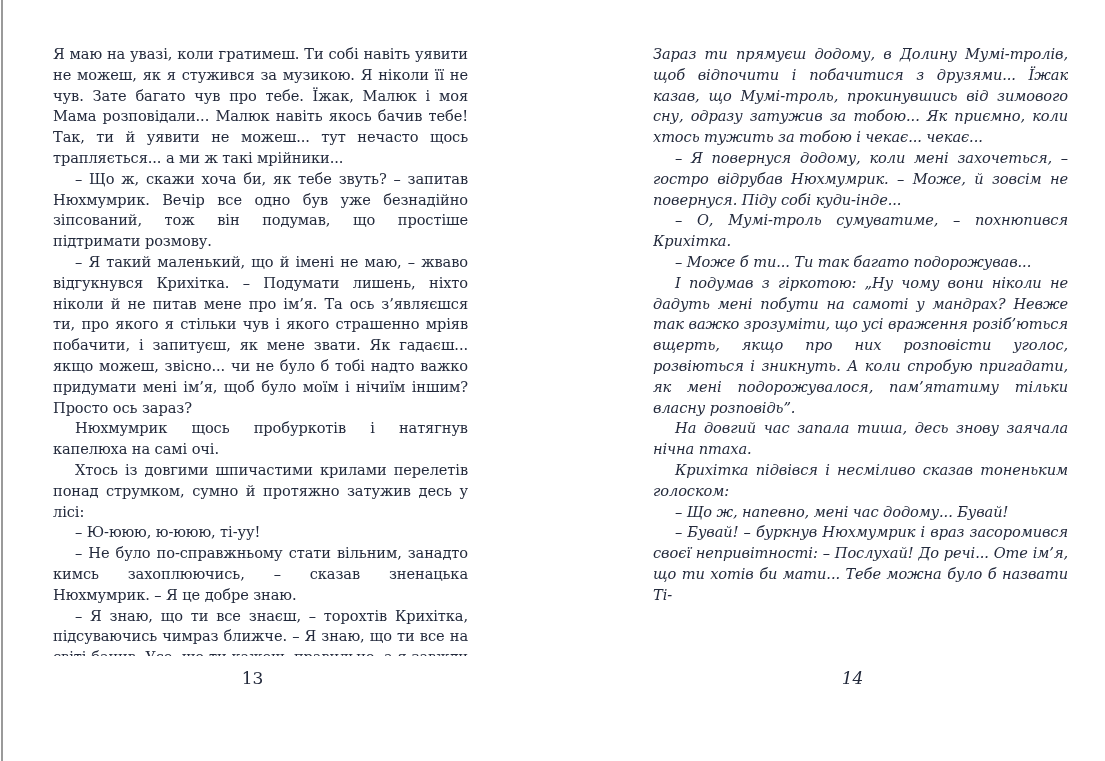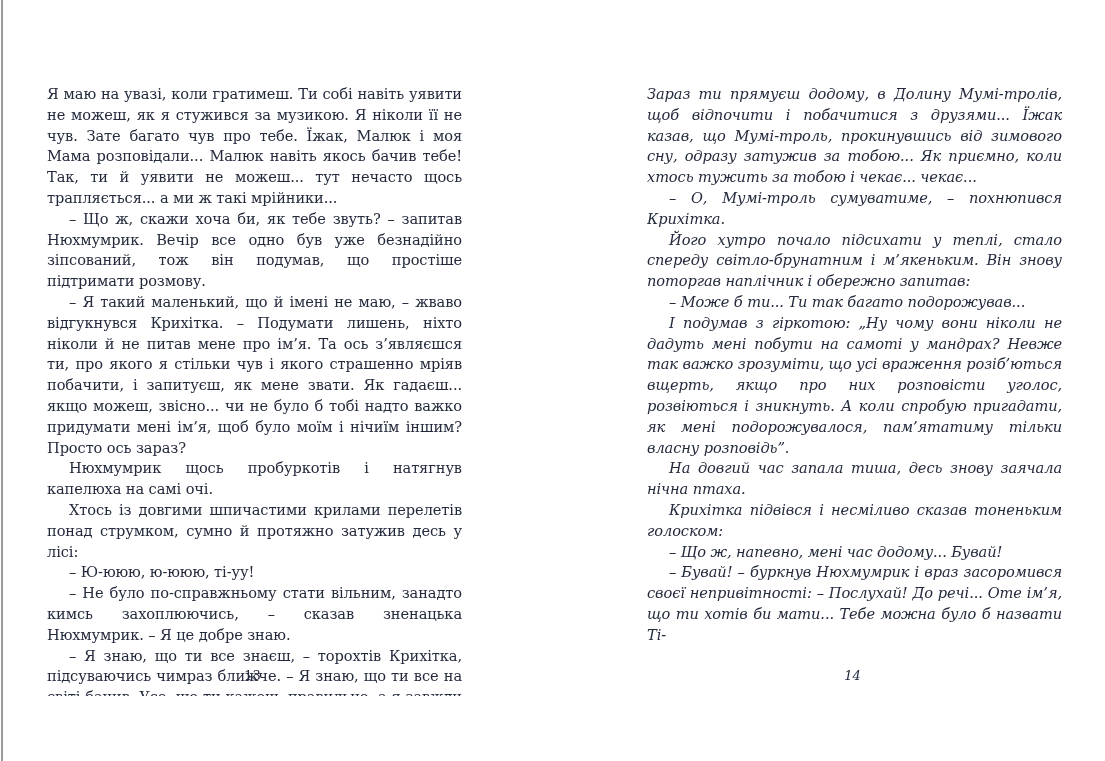--- a/index.html
+++ b/index.html
@@ -30,46 +30,45 @@
     position: absolute;
     top: 0;
     height: 761px;
     width: 415px;
   }
   .page.left  { left: 45px; }
   .page.right { left: 645px; font-style: italic; }
   .text-block {
     position: absolute;
     top: 44px;
-    left: 2px;
+    left: 8px;
     width: 415px;
     height: 612px;
     overflow: hidden;
     font-size: 14.6px;
     line-height: 20.8px;
     letter-spacing: -0.1px;
     color: #232a3c;
     text-align: justify;
-    margin-top: 40px;
   }
   .text-block p.para {
     margin: 0;
     padding: 0;
     text-indent: 0;
   }
   .text-block p.para.indent {
     text-indent: 22px;
   }
   .page-number {
     position: absolute;
     top: 668px;
     left: 0;
     width: 415px;
     text-align: center;
-    font-size: 13px;
+    font-size: 17px;
     color: #232a3c;
   }
 </style>
 </head>
 <body>
 
 <div class="page-edge-line"></div>
 
 <div class="spread">
 
@@ -83,22 +82,22 @@
         <p class="para indent">– Ю-ююю, ю-ююю, ті-уу!</p>
         <p class="para indent">– Не було по-справжньому стати вільним, занадто кимсь захоплюючись, – сказав зненацька Нюхмумрик. – Я це добре знаю.</p>
         <p class="para indent">– Я знаю, що ти все знаєш, – торохтів Крихітка, підсуваючись чимраз ближче. – Я знаю, що ти все на світі бачив. Усе, що ти кажеш, правильно, а я завжди намагатимуся стати таким вільним, як ти.</p>
       </div>
     <div class="page-number">13</div>
   </div>
 
   <div class="page right">
     <div class="text-block">
         <p class="para">Зараз ти прямуєш додому, в Долину Мумі-тролів, щоб відпочити і побачитися з друзями... Їжак казав, що Мумі-троль, прокинувшись від зимового сну, одразу затужив за тобою... Як приємно, коли хтось тужить за тобою і чекає... чекає...</p>
+        <p class="para indent">– Я повернуся додому, коли мені захочеться, – гостро відрубав Нюхмумрик. – Може, й зовсім не повернуся. Піду собі куди-інде...</p>
         <p class="para indent">– О, Мумі-троль сумуватиме, – похнюпився Крихітка.</p>
-        <p class="para indent">Його хутро почало підсихати у теплі, стало спереду світло-брунатним і м’якеньким. Він знову поторгав наплічник і обережно запитав:</p>
         <p class="para indent">– Може б ти... Ти так багато подорожував...</p>
         <p class="para indent">І подумав з гіркотою: „Ну чому вони ніколи не дадуть мені побути на самоті у мандрах? Невже так важко зрозуміти, що усі враження розіб’ються вщерть, якщо про них розповісти уголос, розвіються і зникнуть. А коли спробую пригадати, як мені подорожувалося, пам’ятатиму тільки власну розповідь”.</p>
         <p class="para indent">На довгий час запала тиша, десь знову заячала нічна птаха.</p>
         <p class="para indent">Крихітка підвівся і несміливо сказав тоненьким голоском:</p>
         <p class="para indent">– Що ж, напевно, мені час додому... Бувай!</p>
         <p class="para indent">– Бувай! – буркнув Нюхмумрик і враз засоромився своєї непривітності: – Послухай! До речі... Оте ім’я, що ти хотів би мати... Тебе можна було б назвати Ті-</p>
       </div>
     <div class="page-number">14</div>
   </div>
 

